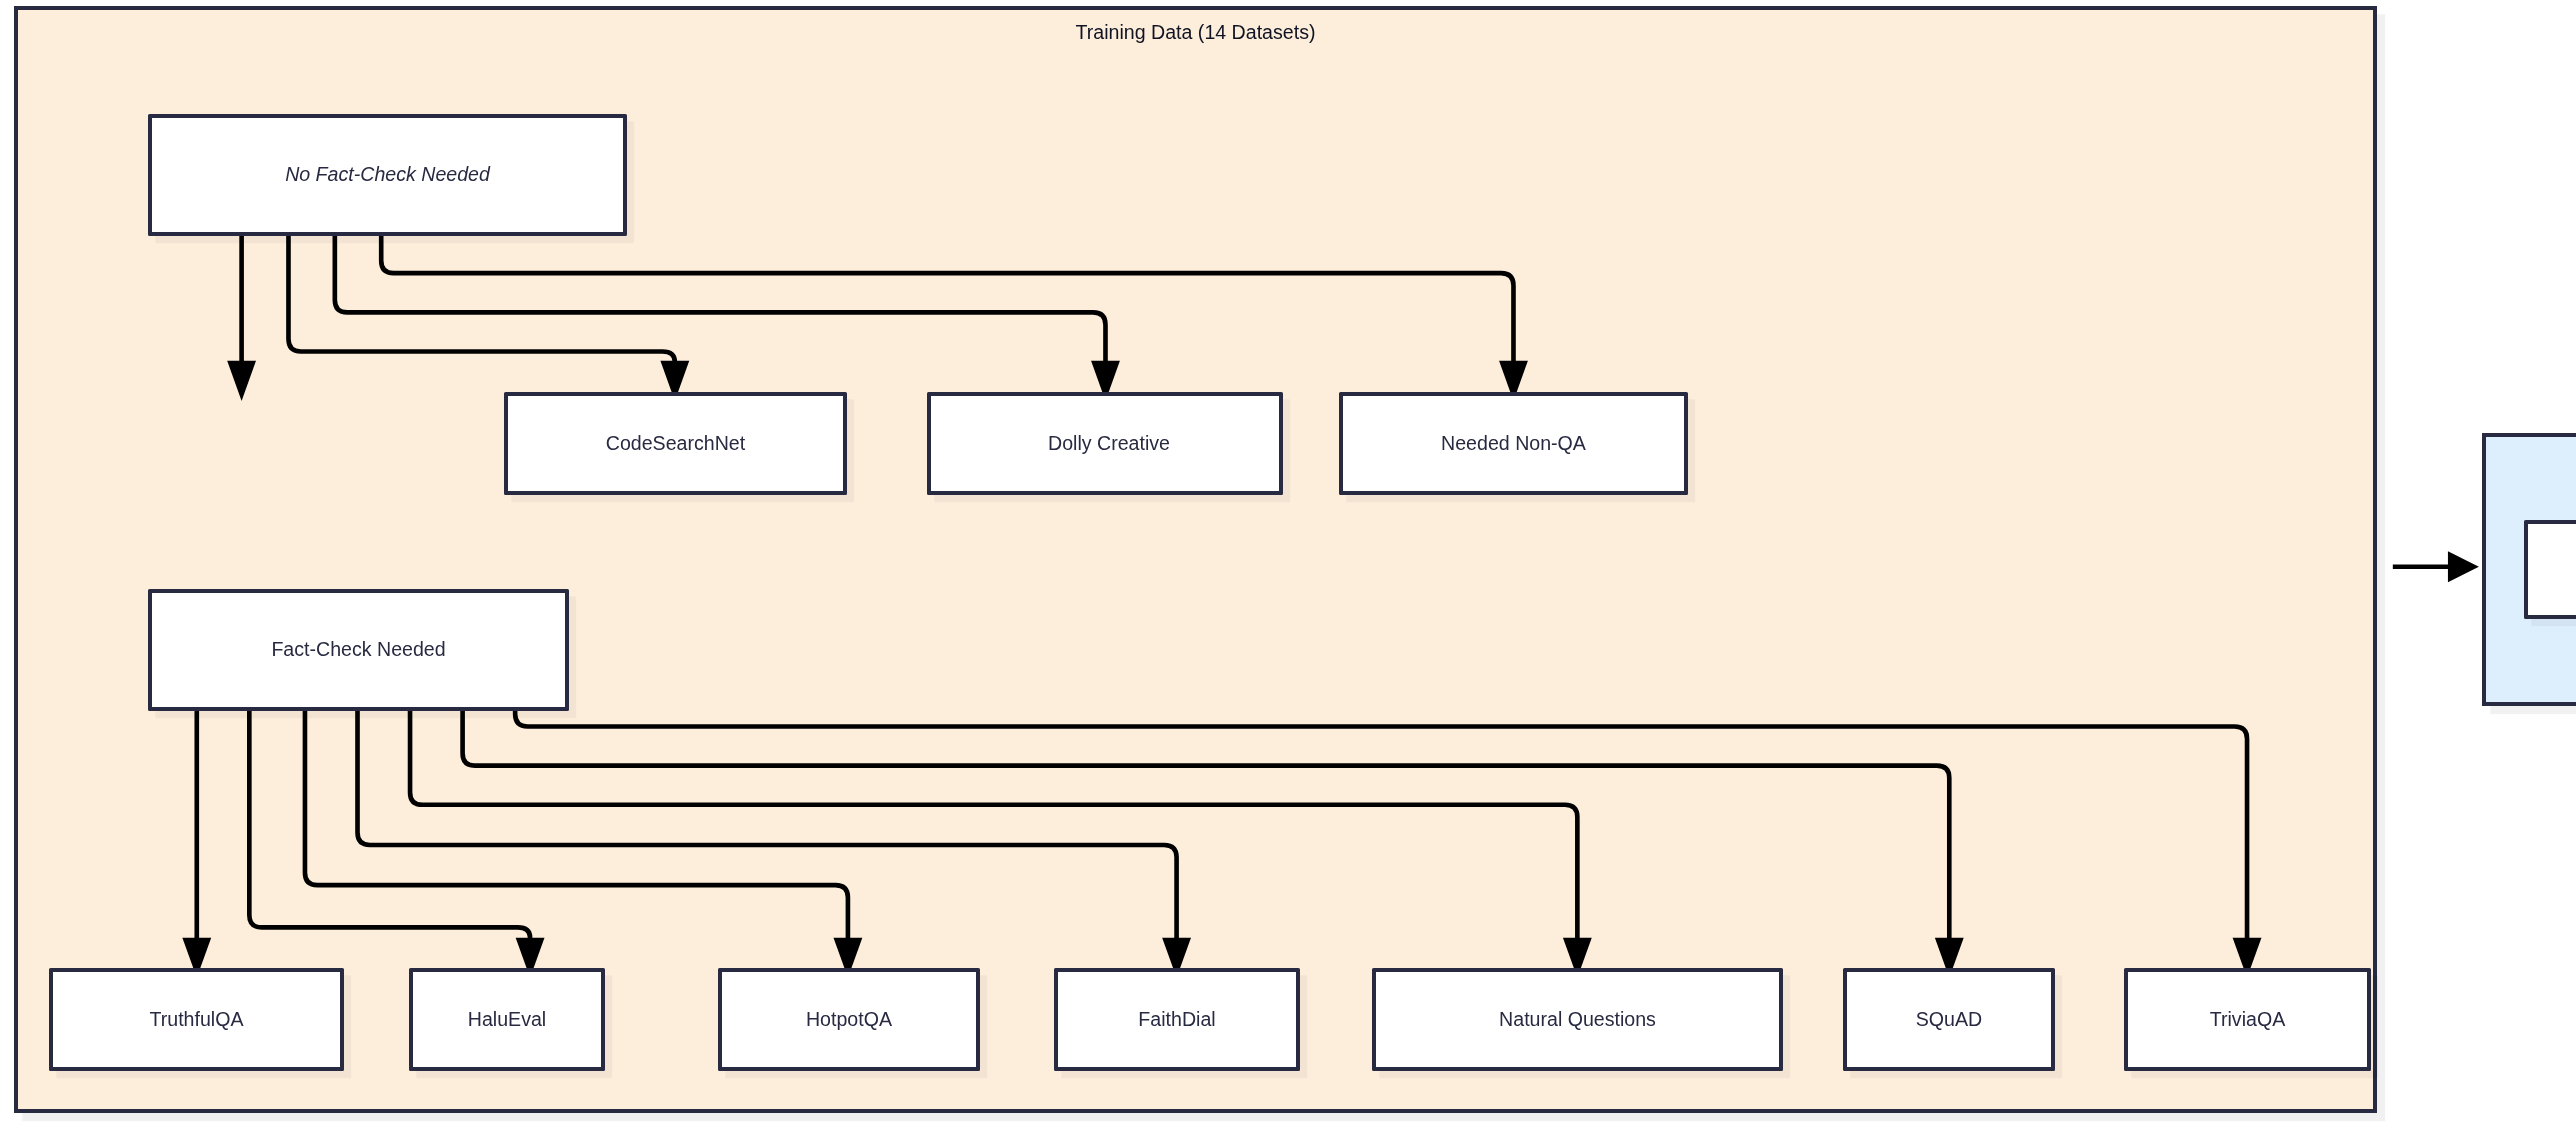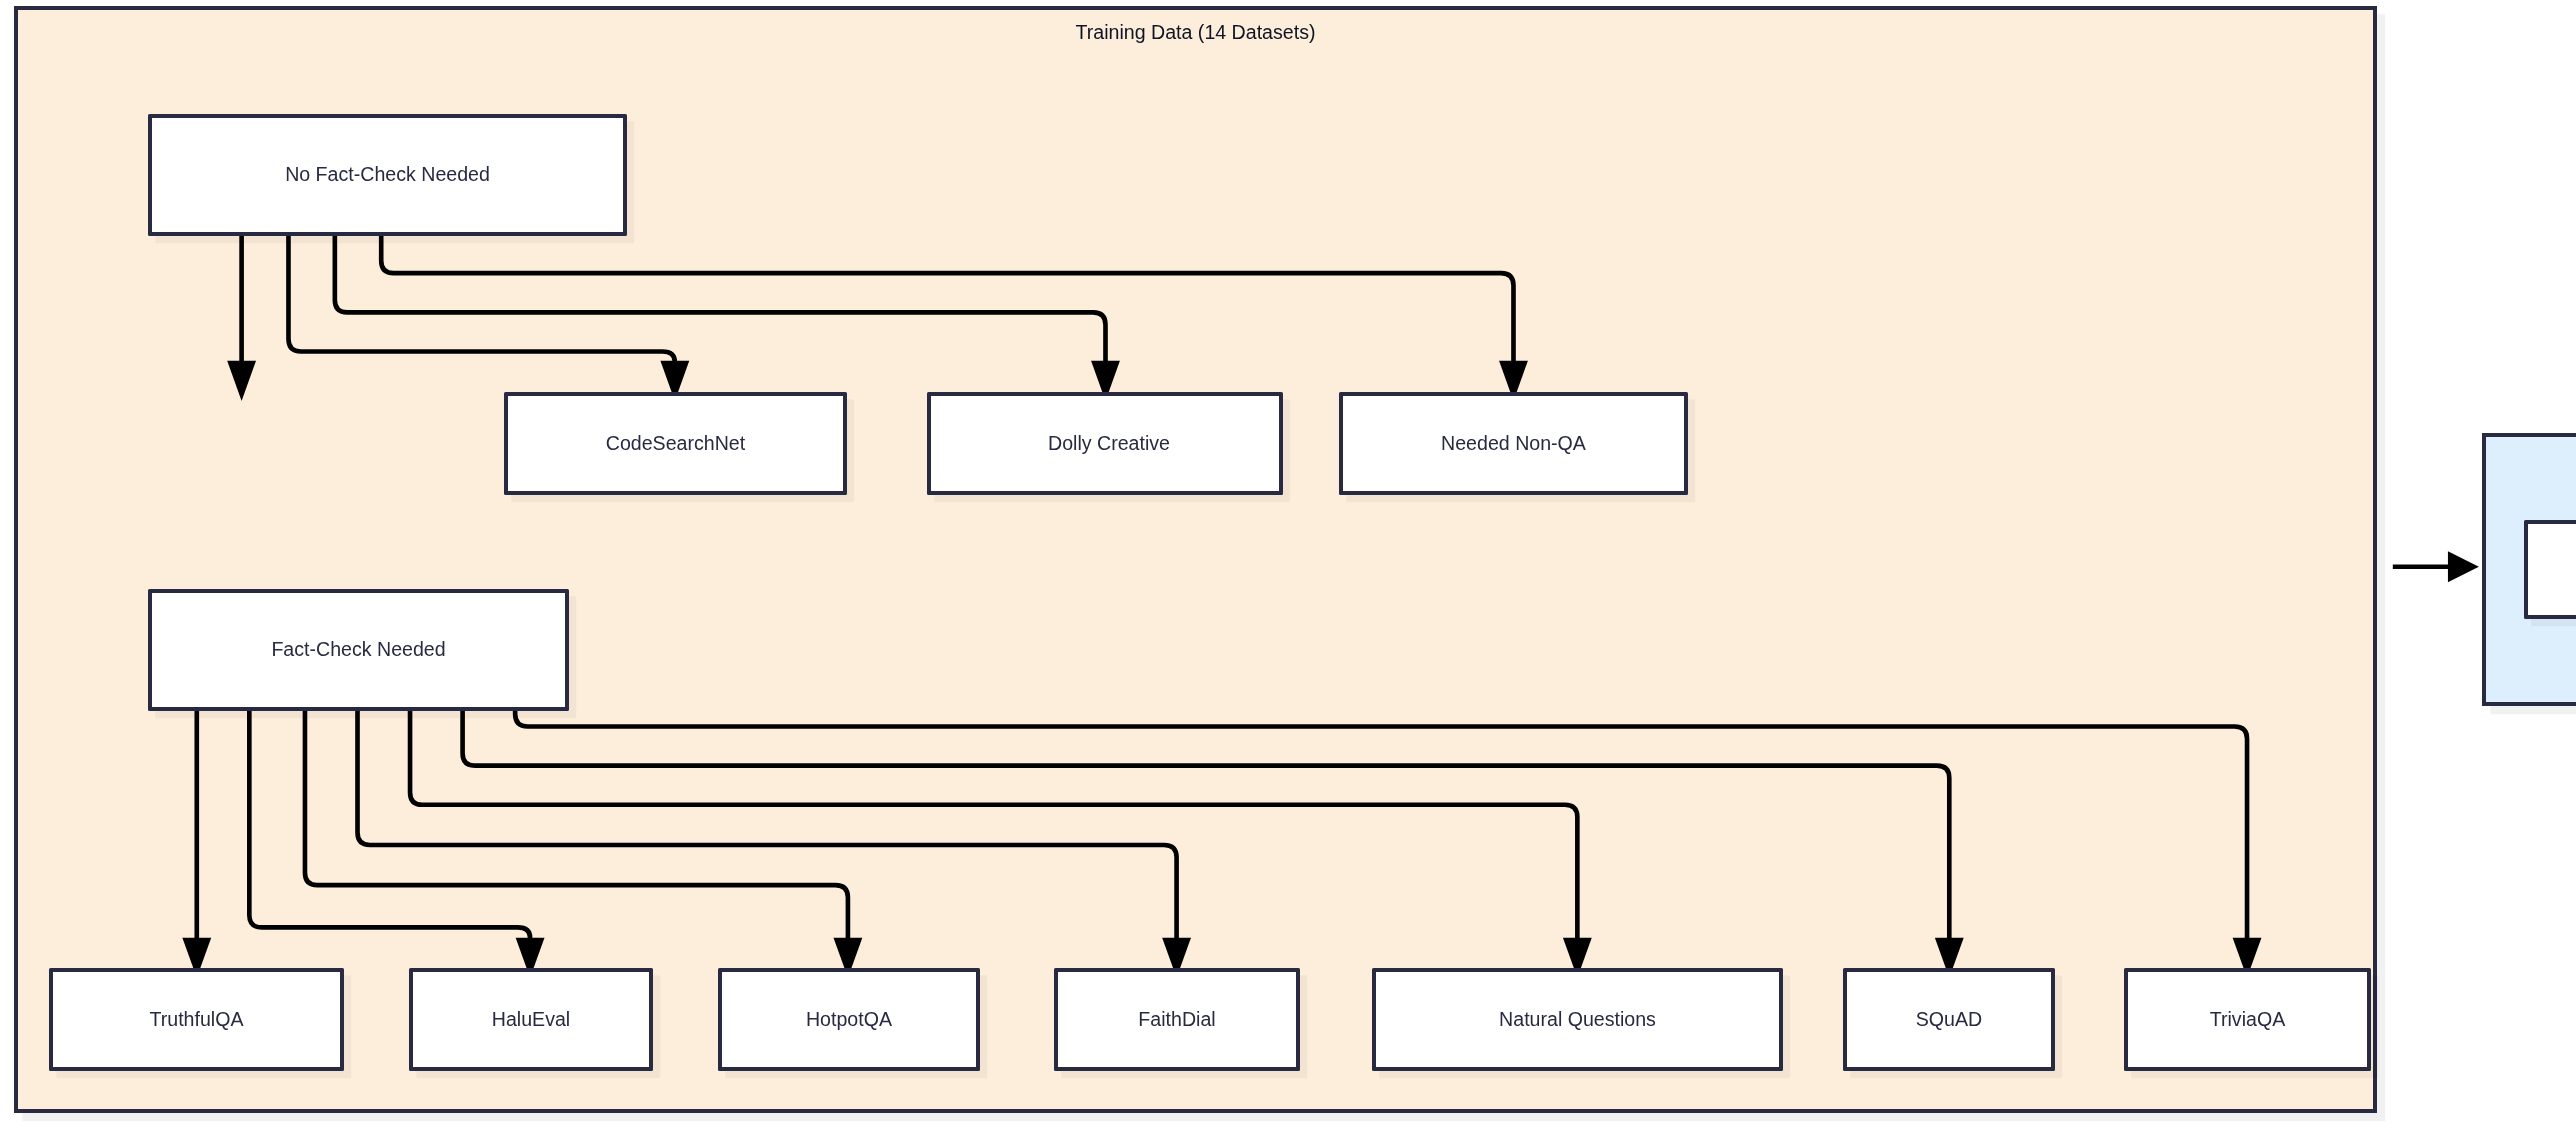--- a/index.html
+++ b/index.html
@@ -169,21 +169,21 @@
   </svg>
 
   <div class="subgraph" id="training-subgraph">
     <div class="subgraph-title">Training Data (14 Datasets)</div>
   </div>
 
   <div class="subgraph" id="sentinel-subgraph">
     <div class="subgraph-title">HaluGate Sentinel</div>
   </div>
 
-  <div class="node" style="left:148px; top:114px; width:479px; height:122px;">
+  <div class="node" style="left:148px; top:114px; width:479px; height:122px;font-style:italic;">
     <span class="node-label">No Fact-Check Needed</span>
   </div>
 
   <div class="node" style="left:148px; top:589px; width:421px; height:122px;">
     <span class="node-label">Fact-Check Needed</span>
   </div>
 
 
   <div class="node" style="left:504px; top:392px; width:343px; height:103px;">
     <span class="node-label">CodeSearchNet</span>
@@ -194,21 +194,21 @@
   </div>
 
   <div class="node" style="left:1339px; top:392px; width:349px; height:103px;">
     <span class="node-label">Needed Non-QA</span>
   </div>
 
   <div class="node" style="left:49px; top:968px; width:295px; height:103px;">
     <span class="node-label">TruthfulQA</span>
   </div>
 
-  <div class="node" style="left:409px; top:968px; width:244px; height:103px;">
+  <div class="node" style="left:409px; top:968px; width:196px; height:103px;">
     <span class="node-label">HaluEval</span>
   </div>
 
   <div class="node" style="left:718px; top:968px; width:262px; height:103px;">
     <span class="node-label">HotpotQA</span>
   </div>
 
   <div class="node" style="left:1372px; top:968px; width:411px; height:103px;">
     <span class="node-label">Natural Questions</span>
   </div>

